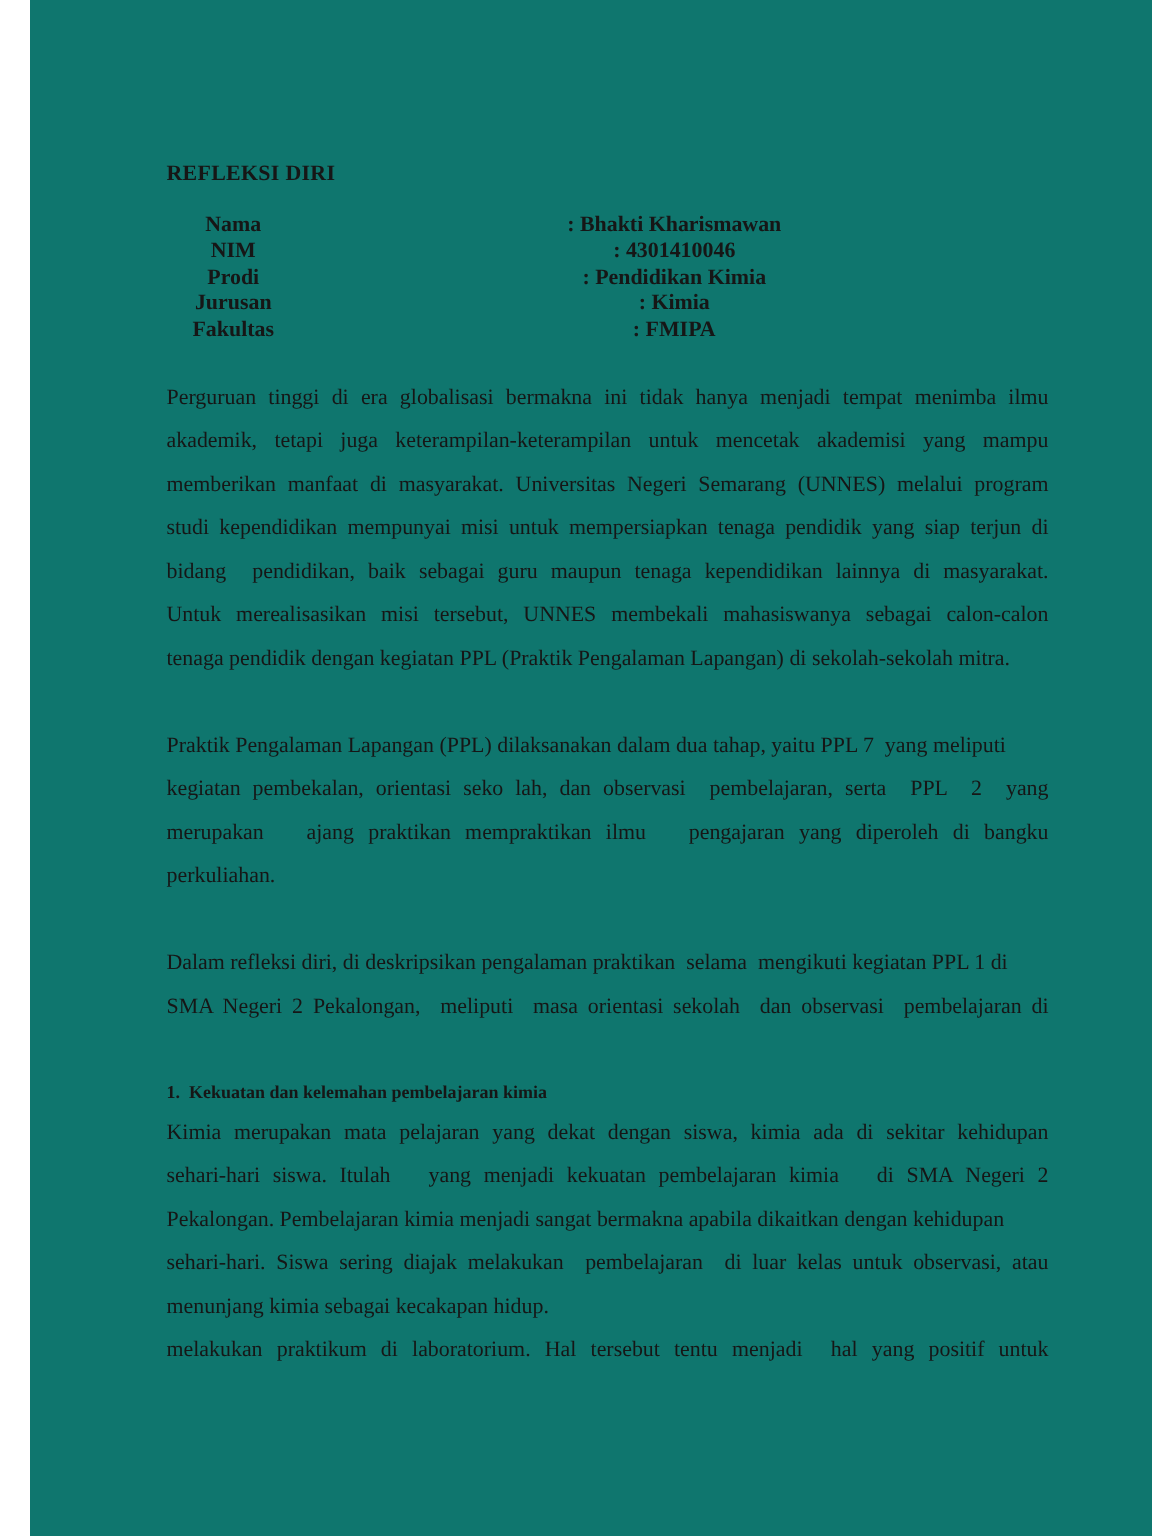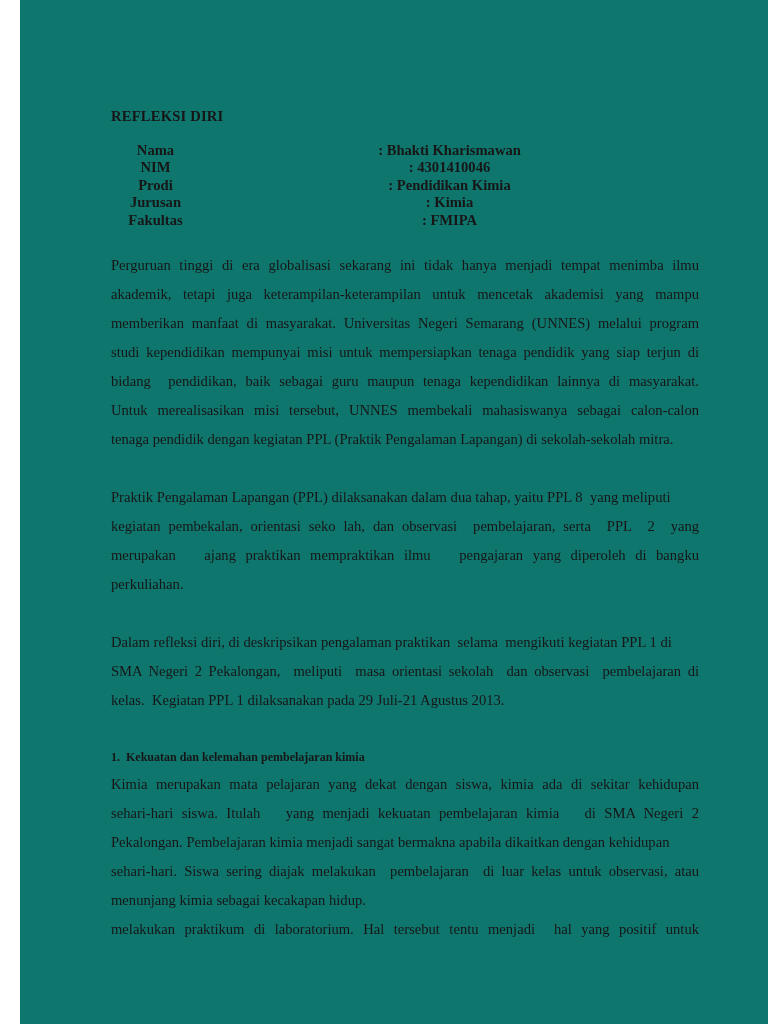--- a/index.html
+++ b/index.html
@@ -126,40 +126,39 @@
         <span class="identity-label">Jurusan</span>
         <span class="identity-value">: Kimia</span>
       </div>
       <div class="identity-row">
         <span class="identity-label">Fakultas</span>
         <span class="identity-value">: FMIPA</span>
       </div>
     </div>
 
     <p class="para">
-      <span class="tline">Perguruan tinggi di era globalisasi sekarang ini tidak hanya menjadi tempat menimba ilmu</span>
+      <span class="tline">Perguruan tinggi di era globalisasi bermakna ini tidak hanya menjadi tempat menimba ilmu</span>
       <span class="tline">akademik, tetapi juga keterampilan-keterampilan untuk mencetak akademisi yang mampu</span>
       <span class="tline">memberikan manfaat di masyarakat. Universitas Negeri Semarang (UNNES) melalui program</span>
       <span class="tline">studi kependidikan mempunyai misi untuk mempersiapkan tenaga pendidik yang siap terjun di</span>
       <span class="tline">bidang  pendidikan, baik sebagai guru maupun tenaga kependidikan lainnya di masyarakat.</span>
       <span class="tline">Untuk merealisasikan misi tersebut, UNNES membekali mahasiswanya sebagai calon-calon</span>
       <span class="tline natural">tenaga pendidik dengan kegiatan PPL (Praktik Pengalaman Lapangan) di sekolah-sekolah mitra.</span>
     </p>
 
     <p class="para">
-      <span class="tline natural">Praktik Pengalaman Lapangan (PPL) dilaksanakan dalam dua tahap, yaitu PPL 8  yang meliputi</span>
+      <span class="tline natural">Praktik Pengalaman Lapangan (PPL) dilaksanakan dalam dua tahap, yaitu PPL 7  yang meliputi</span>
       <span class="tline">kegiatan pembekalan, orientasi seko lah, dan observasi  pembelajaran, serta  PPL  2  yang</span>
       <span class="tline">merupakan   ajang praktikan mempraktikan ilmu   pengajaran yang diperoleh di bangku</span>
       <span class="tline last">perkuliahan.</span>
     </p>
 
     <p class="para">
       <span class="tline natural">Dalam refleksi diri, di deskripsikan pengalaman praktikan  selama  mengikuti kegiatan PPL 1 di</span>
       <span class="tline">SMA Negeri 2 Pekalongan,  meliputi  masa orientasi sekolah  dan observasi  pembelajaran di</span>
-      <span class="tline last">kelas.  Kegiatan PPL 1 dilaksanakan pada 29 Juli-21 Agustus 2013.</span>
     </p>
 
     <h2 class="section-heading">1.  Kekuatan dan kelemahan pembelajaran kimia</h2>
 
     <p class="para">
       <span class="tline">Kimia merupakan mata pelajaran yang dekat dengan siswa, kimia ada di sekitar kehidupan</span>
       <span class="tline">sehari-hari siswa. Itulah   yang menjadi kekuatan pembelajaran kimia   di SMA Negeri 2</span>
       <span class="tline natural">Pekalongan. Pembelajaran kimia menjadi sangat bermakna apabila dikaitkan dengan kehidupan</span>
       <span class="tline">sehari-hari. Siswa sering diajak melakukan  pembelajaran  di luar kelas untuk observasi, atau</span>
       <span class="tline last">menunjang kimia sebagai kecakapan hidup.</span>

